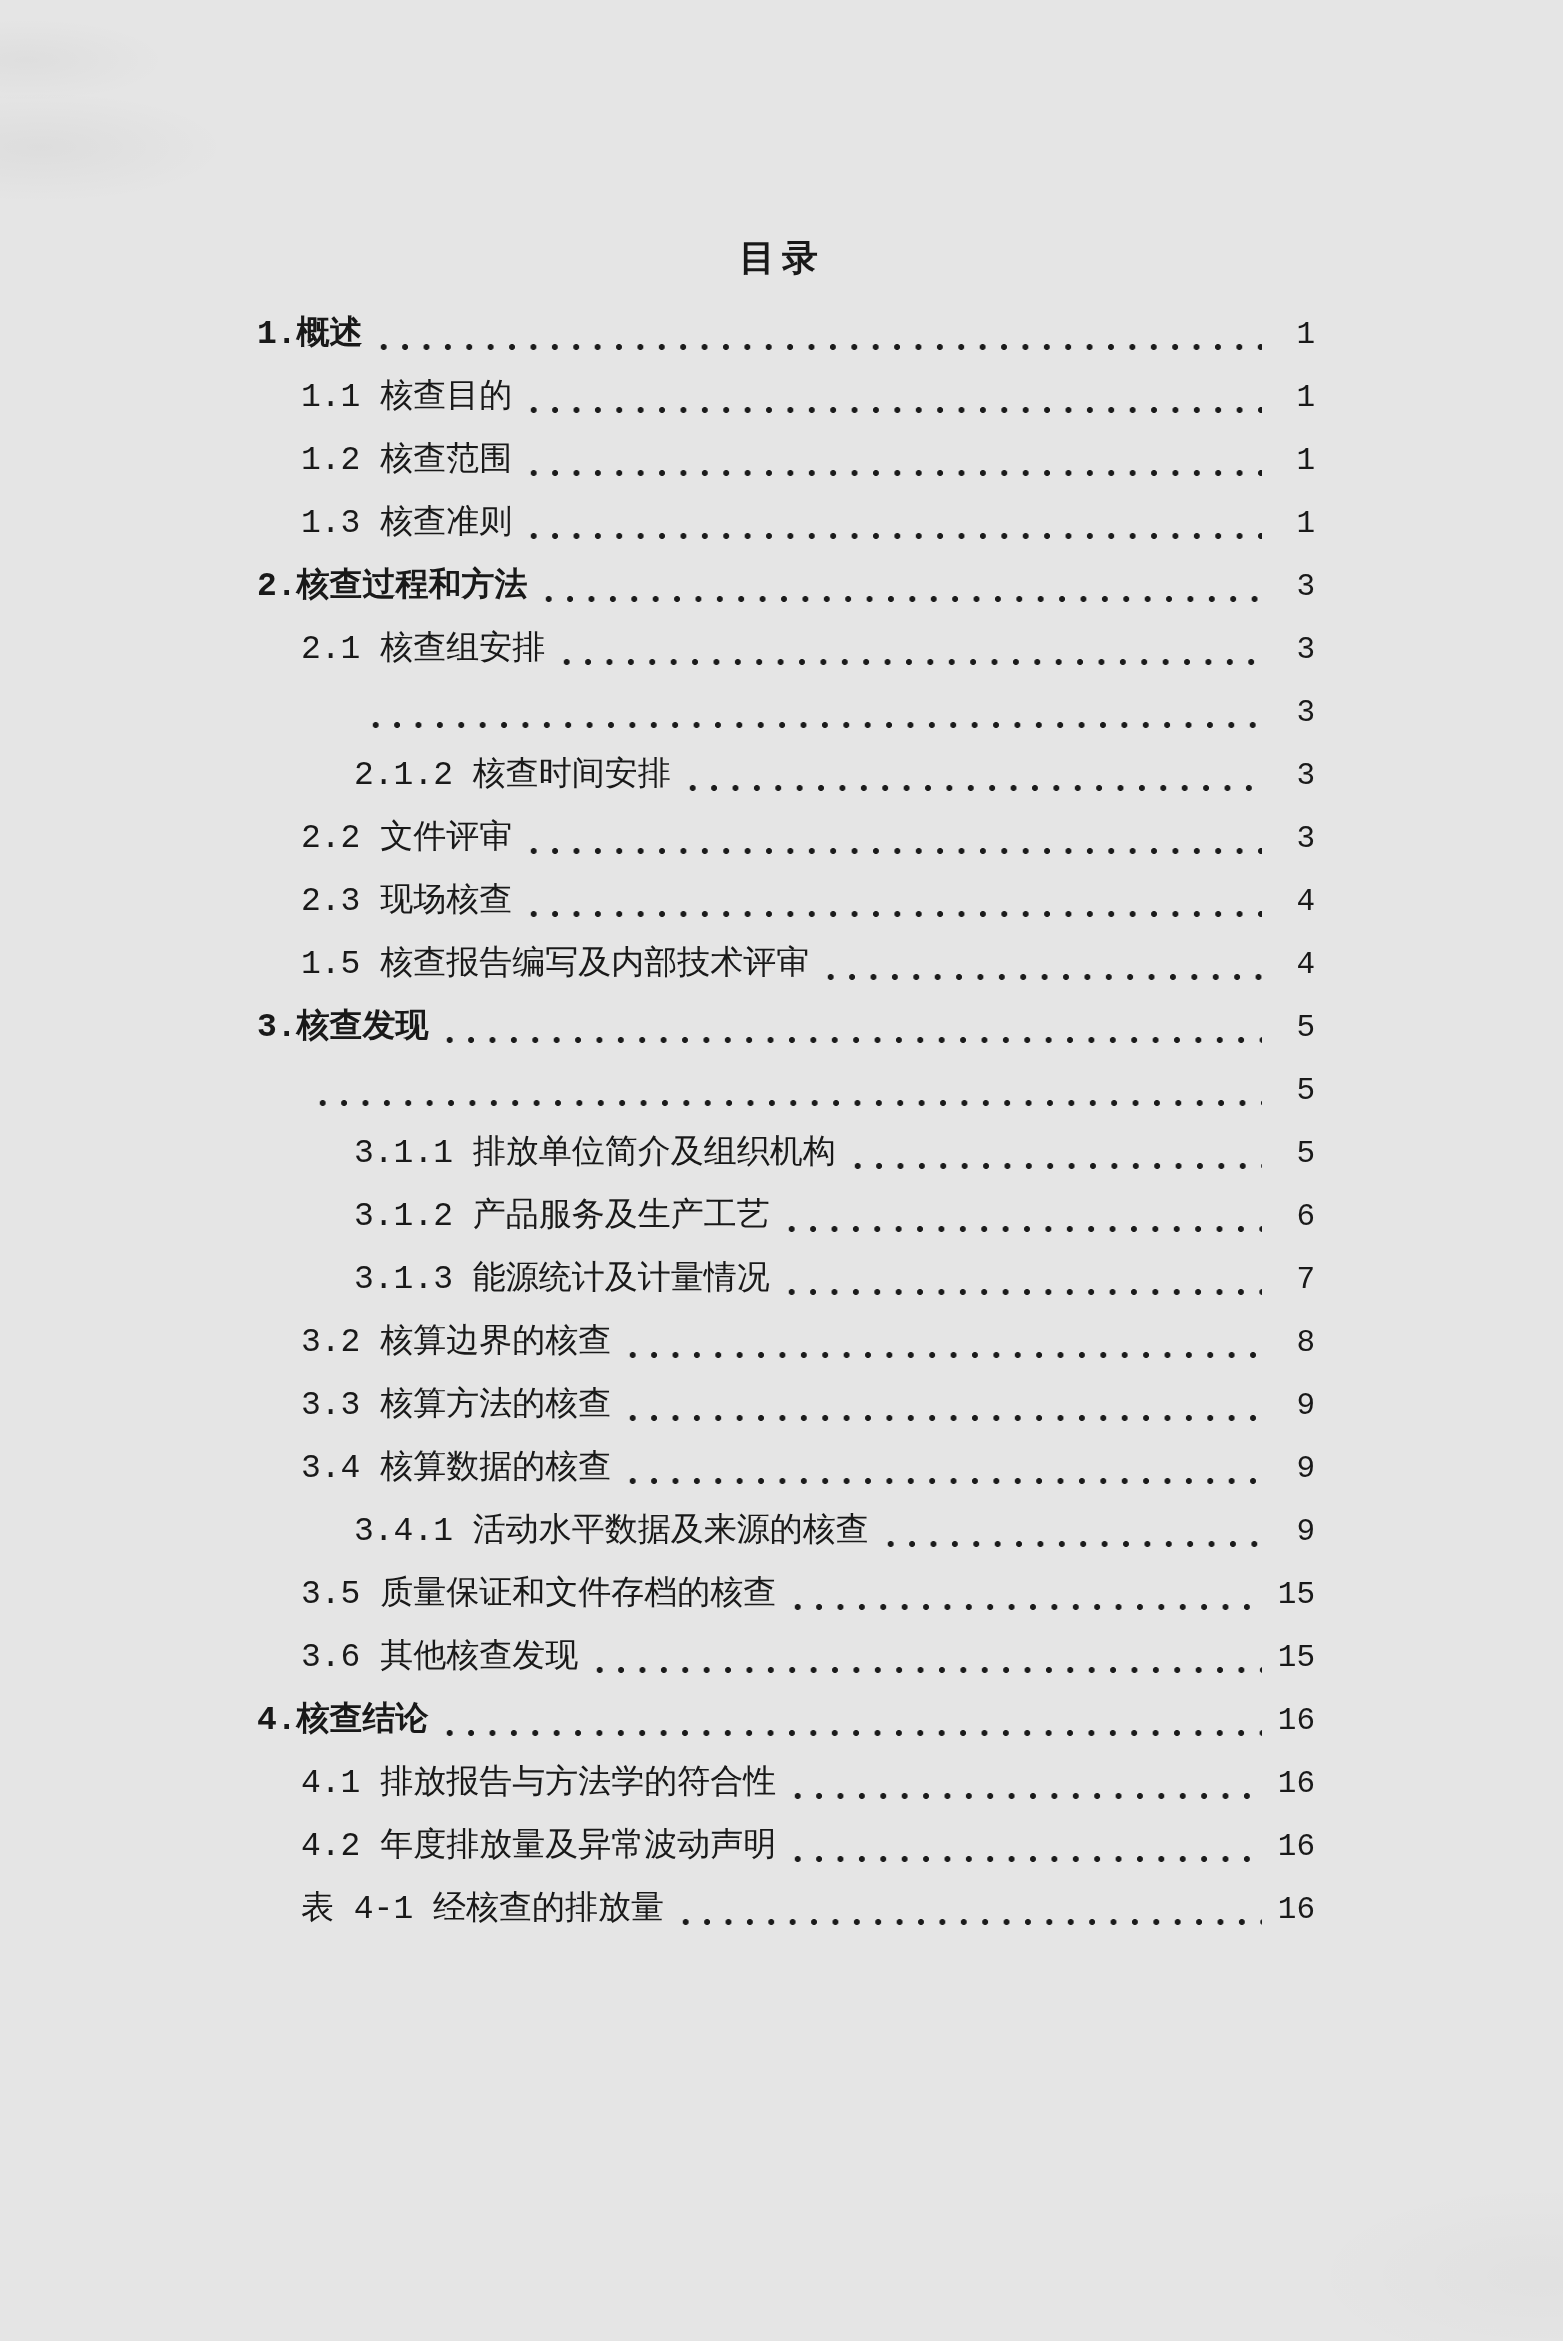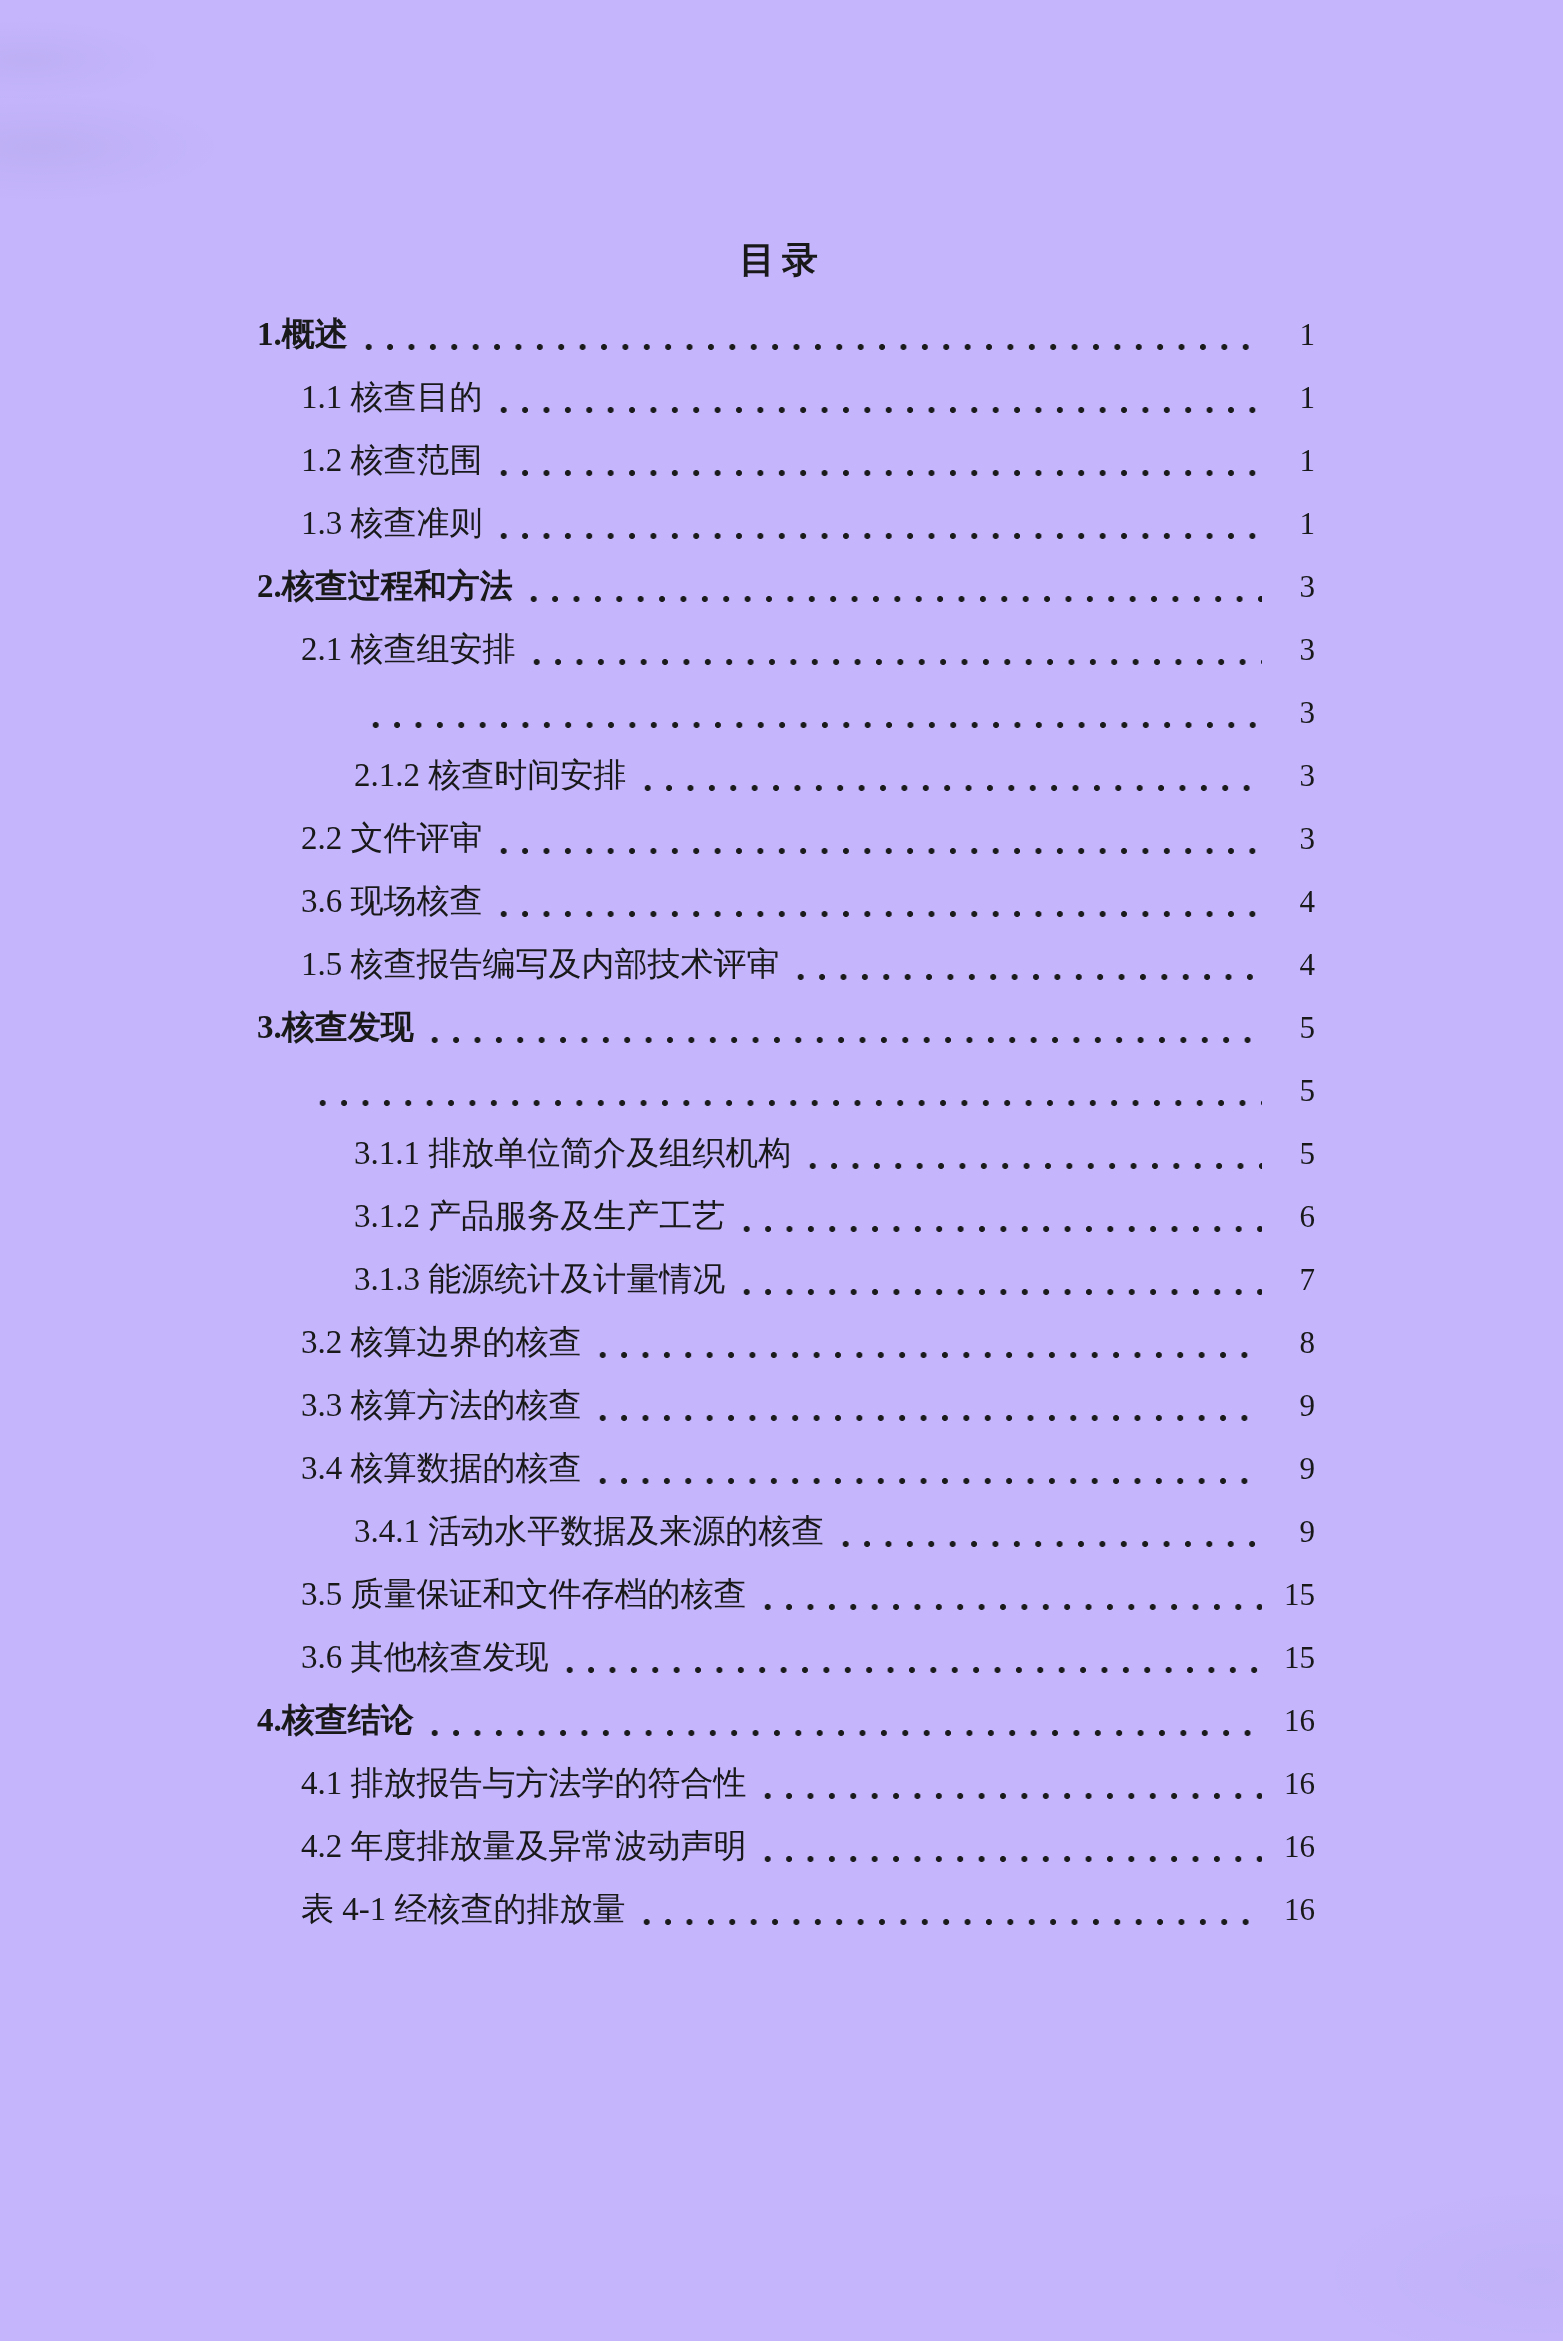--- a/index.html
+++ b/index.html
@@ -1,23 +1,23 @@
 <!DOCTYPE html>
 <html style="font-size:10.7px"><head>
 <meta charset="utf-8">
 <style>
   html, body { margin: 0; padding: 0; background: #ffffff; }
 
   .page {
     position: relative;
     width: 1564px;
     height: 2342px;
-    background: #c4b5fd;
+    background: #e5e5e5;
     overflow: hidden;
-    font-family: Liberation Serif, serif;
+    font-family: Liberation Mono, monospace;
     color: #191919;
   }
 
   
   .page::before {
     content: "";
     position: absolute;
     inset: 0;
     background:
       radial-gradient(ellipse 268px 80px at 40px 147px, rgba(0,0,0,0.035), rgba(0,0,0,0) 70%),
@@ -124,21 +124,21 @@
     <span class="toc-label">2.1.2 核查时间安排</span>
     <span class="toc-leader"></span>
     <span class="toc-page">3</span>
   </div>
       <div class="toc-row lv1">
     <span class="toc-label">2.2 文件评审</span>
     <span class="toc-leader"></span>
     <span class="toc-page">3</span>
   </div>
       <div class="toc-row lv1">
-    <span class="toc-label">3.6 现场核查</span>
+    <span class="toc-label">2.3 现场核查</span>
     <span class="toc-leader"></span>
     <span class="toc-page">4</span>
   </div>
       <div class="toc-row lv1">
     <span class="toc-label">1.5 核查报告编写及内部技术评审</span>
     <span class="toc-leader"></span>
     <span class="toc-page">4</span>
   </div>
       <div class="toc-row lv0 chapter">
     <span class="toc-label">3.核查发现</span>

